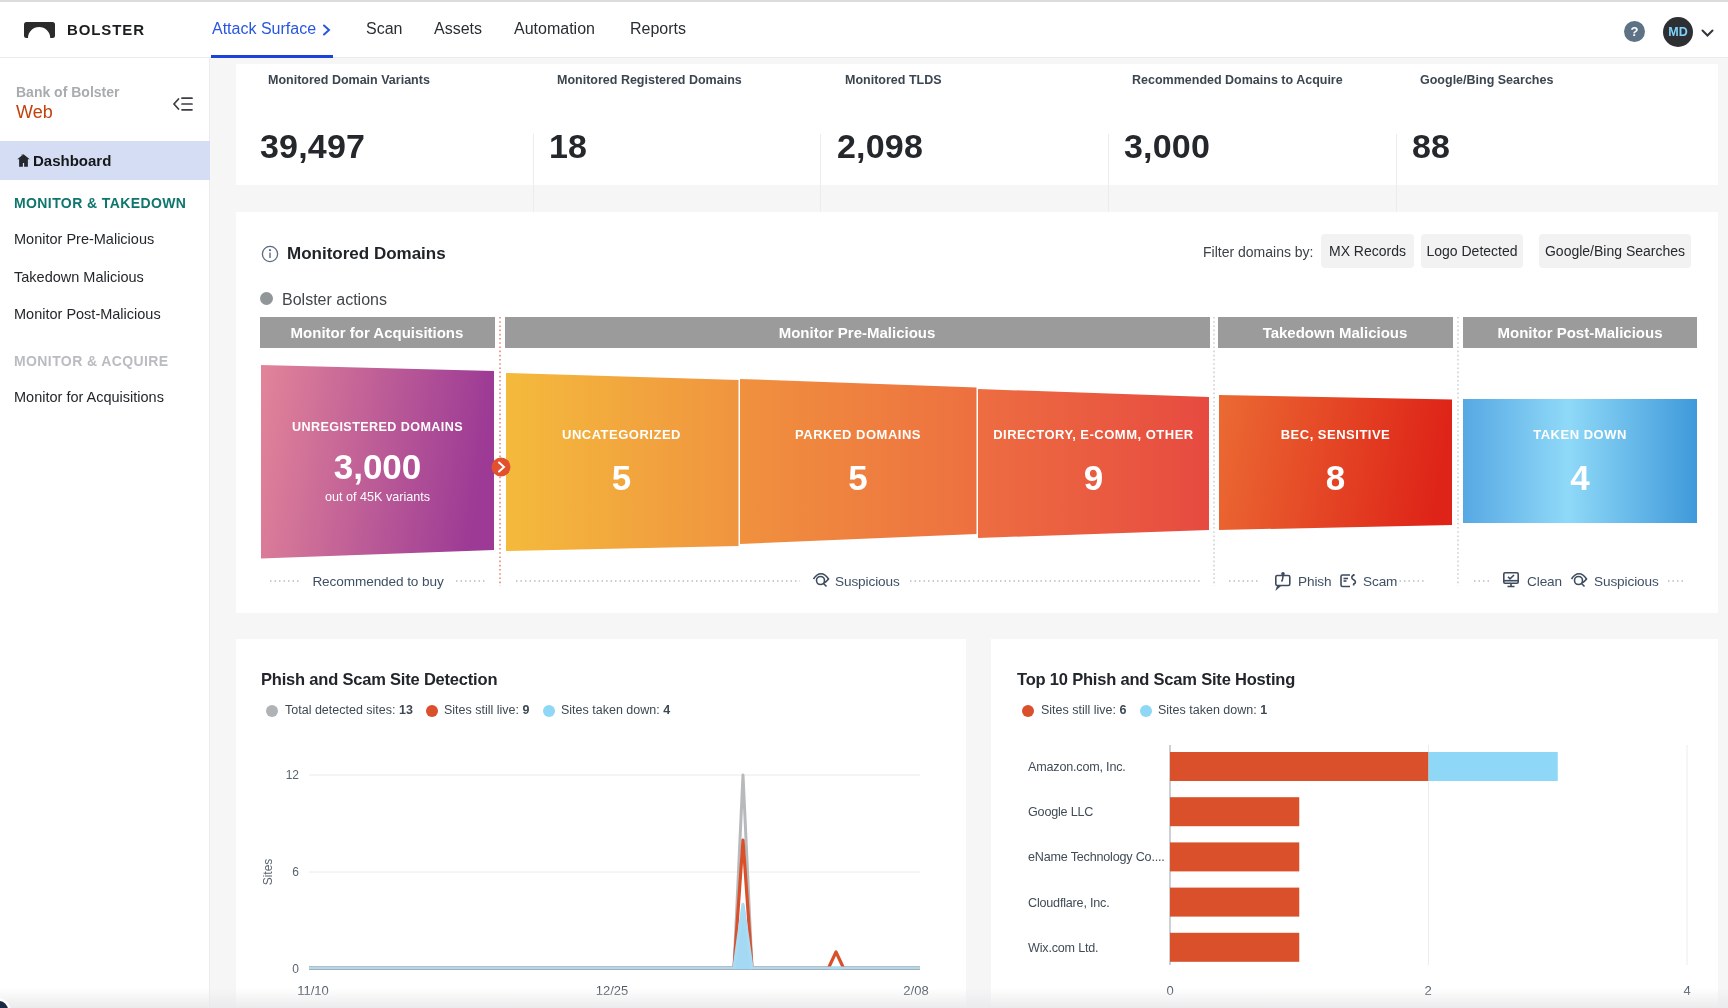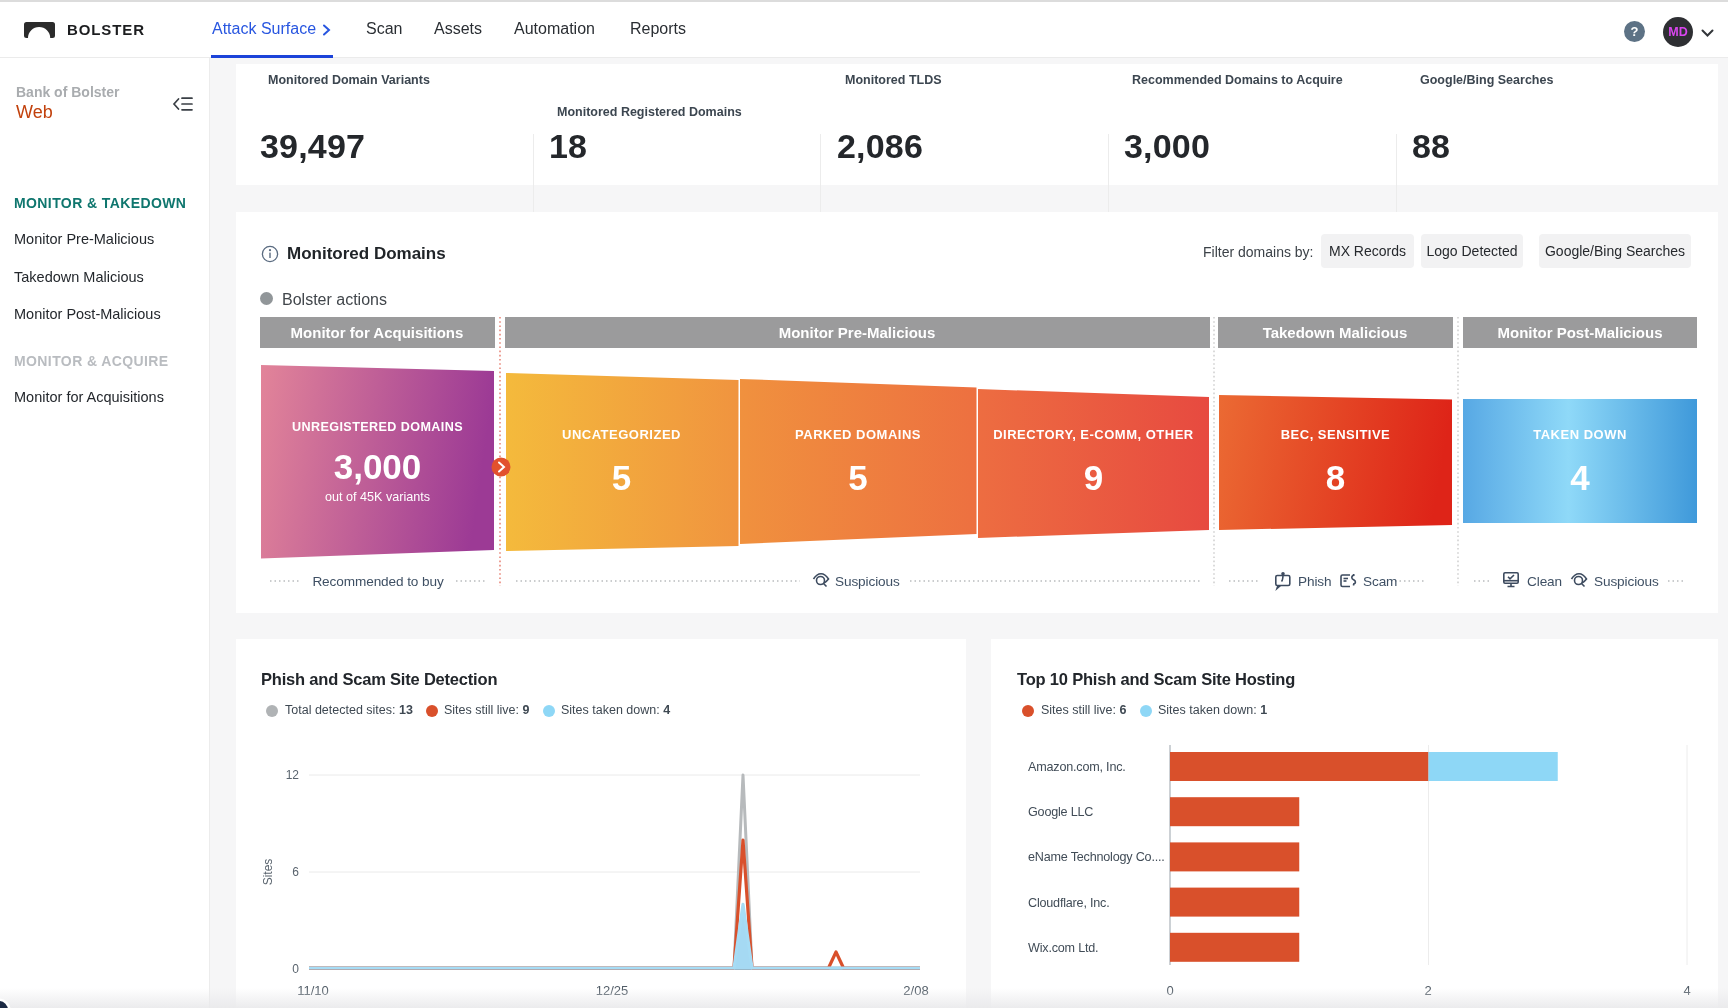--- a/index.html
+++ b/index.html
@@ -6,21 +6,21 @@
 html,body { width:1728px; height:1008px; overflow:hidden; font-family:"Liberation Sans", sans-serif; background:#f6f6f7; }
 .abs { position:absolute; }
 #topstrip { position:absolute; left:0; top:0; width:1728px; height:2px; background:#dcdcdc; }
 #header { position:absolute; left:0; top:2px; width:1728px; height:56px; background:#fff; border-bottom:1px solid #ebebeb; }
 #logo { position:absolute; left:24px; top:17px; }
 #brand { position:absolute; left:67px; top:19px; font-size:15px; font-weight:700; letter-spacing:0.9px; color:#1c1d1f; }
 .nav { position:absolute; top:18px; font-size:16px; color:#2a2e33; font-weight:400; }
 #nav1 { left:212px; color:#2856e0; font-weight:400; }
 #navunder { position:absolute; left:211px; top:53px; width:122px; height:3px; background:#1c43d9; }
 #help { position:absolute; left:1624px; top:19px; width:21px; height:21px; border-radius:50%; background:#5d7285; color:#fff; font-size:13px; font-weight:700; text-align:center; line-height:21px; }
-#avatar { position:absolute; left:1663px; top:15px; width:30px; height:30px; border-radius:50%; background:#2e2f33; color:#d946ef; font-size:12.5px; font-weight:700; text-align:center; line-height:30px; }
+#avatar { position:absolute; left:1663px; top:15px; width:30px; height:30px; border-radius:50%; background:#2e2f33; color:#7dd3fc; font-size:12.5px; font-weight:700; text-align:center; line-height:30px; }
 #sidebar { position:absolute; left:0; top:58px; width:210px; height:950px; background:#fff; border-right:1px solid #ececec; }
 .sbgray { color:#a9acaf; }
 #dash { position:absolute; left:0; top:83px; width:210px; height:39px; background:#d4ddf3; }
 .card { position:absolute; background:#fff; }
 #card1 { left:236px; top:64px; width:1482px; height:121px; }
 #card2 { left:236px; top:212px; width:1482px; height:401px; }
 #card3 { left:236px; top:639px; width:730px; height:369px; }
 #card4 { left:991px; top:639px; width:727px; height:369px; }
 .statlab { position:absolute; top:9px; font-size:12.5px; font-weight:600; color:#3c4650;padding-left:8px; }
 .statnum { position:absolute; top:63px; font-size:34px; font-weight:700; color:#24272b; letter-spacing:0.2px; }
@@ -57,37 +57,43 @@
   <div class="abs sbgray" style="left:16px;top:26px;font-size:14px;font-weight:600;">Bank of Bolster</div>
   <div class="abs" style="left:16px;top:44px;font-size:18px;color:#c2410c;">Web</div>
   <svg class="abs" style="left:172px;top:38px" width="21" height="16" viewBox="0 0 21 16">
     <g stroke="#3a3f45" stroke-width="1.7" stroke-linecap="round" fill="none">
       <path d="M6.5 3 L2 8 L6.5 13"></path>
         <path d="M10 2.2 H20"></path>
         <path d="M10 8 H20"></path>
         <path d="M10 13.8 H20"></path>
     </g>
   </svg>
+  <div id="dash">
+    <svg class="abs" style="left:16px;top:12px" width="15" height="15" viewBox="0 0 24 24">
+        <path fill="#24282d" d="M12 2 L2 10 h3 v12 h6 v-6 h2 v6 h6 V10 h3 Z M9 4.2 V2.5 h2.5 v0.8 Z"></path>
+      </svg>
+    <div class="abs" style="left:33px;top:11px;font-size:15px;font-weight:700;color:#15171a;">Dashboard</div>
+  </div>
   <div class="abs" style="left:14px;top:137px;font-size:14px;font-weight:600;color:#0f766e;letter-spacing:0.4px;">MONITOR &amp; TAKEDOWN</div>
   <div class="abs" style="left:14px;top:173px;font-size:14.5px;color:#23272c;">Monitor Pre-Malicious</div>
   <div class="abs" style="left:14px;top:211px;font-size:14.5px;color:#23272c;">Takedown Malicious</div>
   <div class="abs" style="left:14px;top:248px;font-size:14.5px;color:#23272c;">Monitor Post-Malicious</div>
   <div class="abs" style="left:14px;top:295px;font-size:14px;font-weight:600;color:#b9bcc0;letter-spacing:0.4px;">MONITOR &amp; ACQUIRE</div>
   <div class="abs" style="left:14px;top:331px;font-size:14.5px;color:#23272c;">Monitor for Acquisitions</div>
 </div>
 
 <div class="card" id="card1">
   <div class="statlab" style="left:24px;">Monitored Domain Variants</div>
-  <div class="statlab" style="left:313px;margin-top:32px;">Monitored Registered Domains</div>
+  <div class="statlab" style="left:313px;">Monitored Registered Domains</div>
   <div class="statlab" style="left:601px;">Monitored TLDS</div>
   <div class="statlab" style="left:888px;">Recommended Domains to Acquire</div>
   <div class="statlab" style="left:1176px;">Google/Bing Searches</div>
   <div class="statnum" style="left:24px;">39,497</div>
   <div class="statnum" style="left:313px;">18</div>
-  <div class="statnum" style="left:601px;">2,086</div>
+  <div class="statnum" style="left:601px;">2,098</div>
   <div class="statnum" style="left:888px;">3,000</div>
   <div class="statnum" style="left:1176px;">88</div>
   <div class="statdiv" style="left:297px;"></div>
   <div class="statdiv" style="left:584px;"></div>
   <div class="statdiv" style="left:872px;"></div>
   <div class="statdiv" style="left:1160px;"></div>
 </div>
 
 <div class="card" id="card2">
   <svg class="abs" style="left:25px;top:33px" width="18" height="18" viewBox="0 0 18 18">

